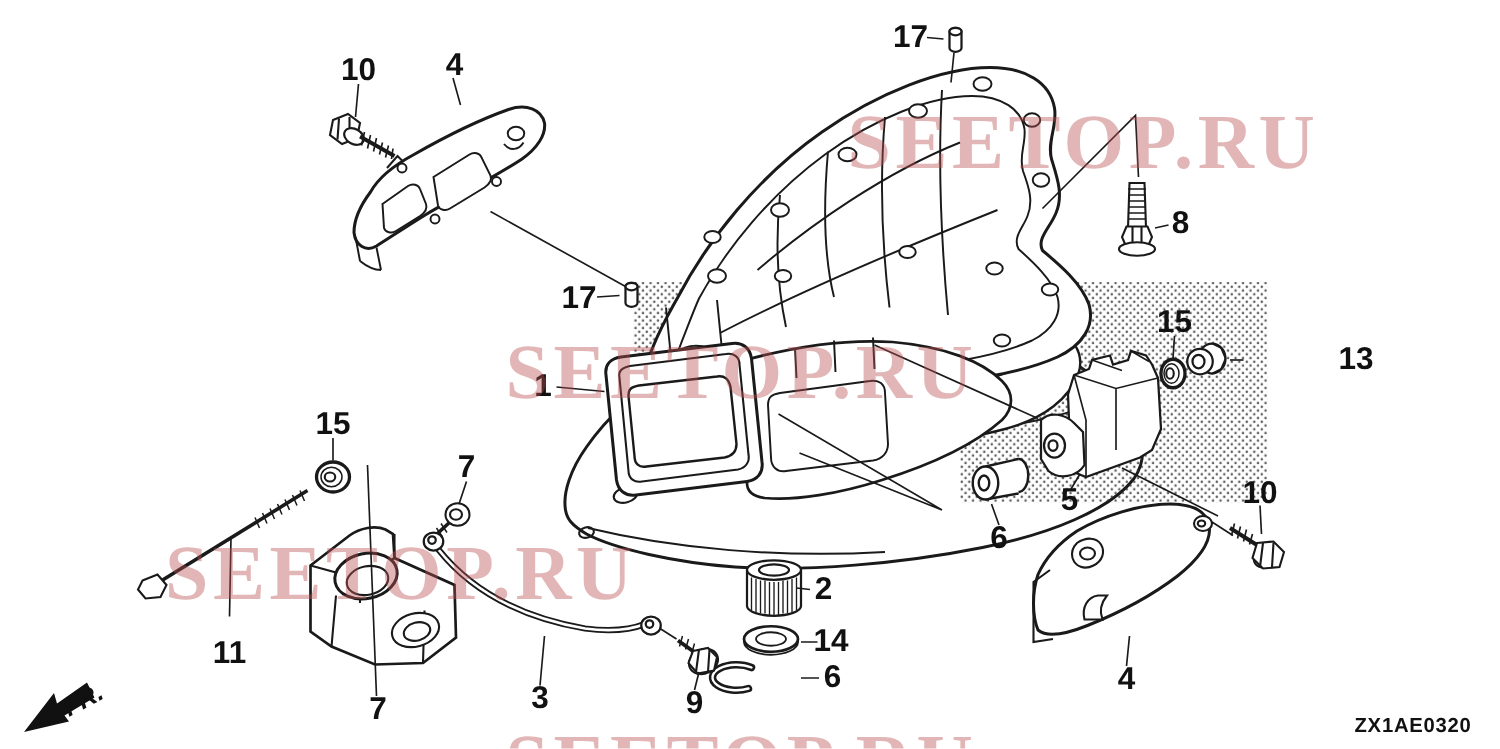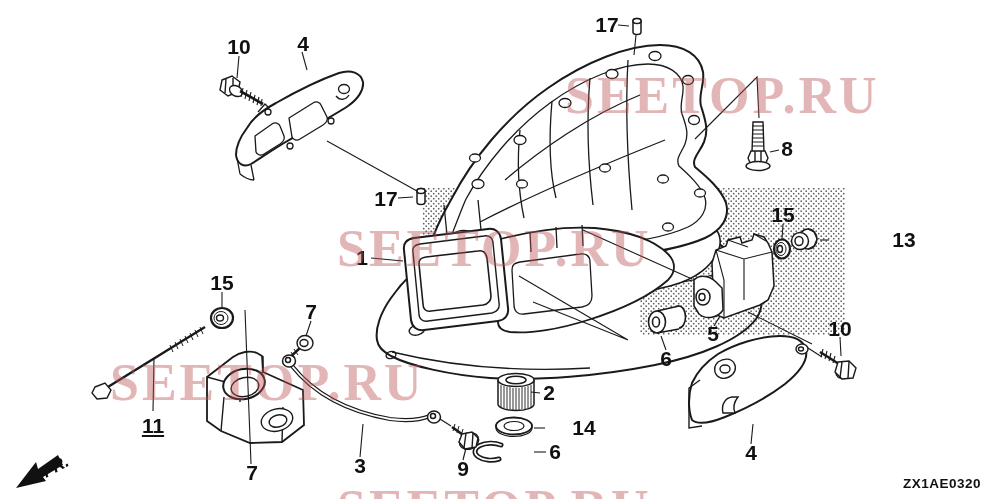--- a/index.html
+++ b/index.html
@@ -327,25 +327,25 @@
     <div class="callout" style="left: 787px; top: 149px;">8</div>
     <div class="callout" style="left: 386px; top: 199px;">17</div>
     <div class="callout" style="left: 362px; top: 258px;">1</div>
     <div class="callout" style="left: 783px; top: 215px;">15</div>
     <div class="callout" style="left: 868px; top: 240px; margin-left: 36px;">13</div>
     <div class="callout" style="left: 713px; top: 334px;">5</div>
     <div class="callout" style="left: 666px; top: 359px;">6</div>
     <div class="callout" style="left: 840px; top: 329px;">10</div>
     <div class="callout" style="left: 751px; top: 453px;">4</div>
     <div class="callout" style="left: 549px; top: 393px;">2</div>
-    <div class="callout" style="left: 584px; top: 428px; text-align: center;">14</div>
+    <div class="callout" style="left: 554px; top: 428px; text-align: center;">14</div>
     <div class="callout" style="left: 555px; top: 452px;">6</div>
     <div class="callout" style="left: 222px; top: 283px;">15</div>
     <div class="callout" style="left: 311px; top: 312px;">7</div>
-    <div class="callout" style="left: 153px; top: 426px; text-decoration: underline;">11</div>
+    <div class="callout" style="left: 153px; top: 436px;">11</div>
     <div class="callout" style="left: 252px; top: 473px;">7</div>
     <div class="callout" style="left: 360px; top: 466px;">3</div>
     <div class="callout" style="left: 463px; top: 469px;">9</div>
     <div class="watermark" style="left: 565px; top: 70px; color: rgba(186, 80, 80, 0.42);">SEETOP.RU</div>
     <div class="watermark" style="left: 337px; top: 223px; color: rgba(186, 80, 80, 0.42);">SEETOP.RU</div>
     <div class="watermark" style="left: 110px; top: 357px; color: rgba(186, 80, 80, 0.42);">SEETOP.RU</div>
     <div class="watermark" style="left: 337px; top: 483px; color: rgba(186, 80, 80, 0.42);">SEETOP.RU</div>
   </div>
 
 </body></html>

